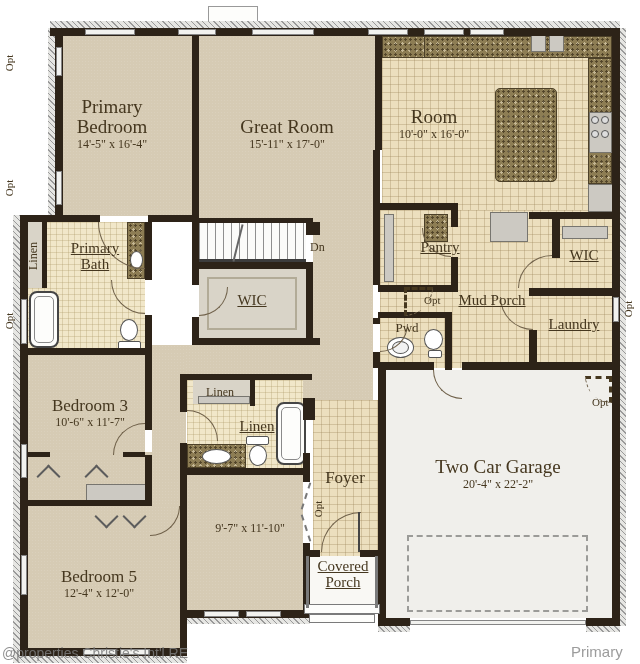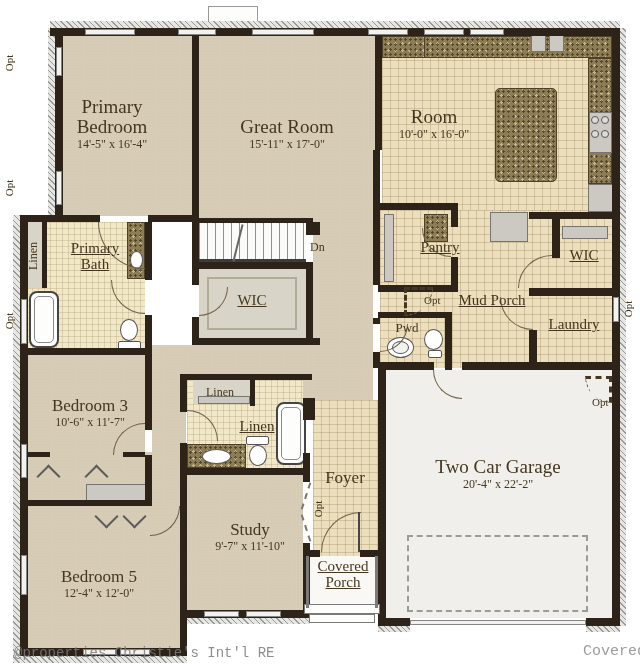--- a/index.html
+++ b/index.html
@@ -39,21 +39,21 @@
   .gdash{position:absolute;border:2px dashed #9b9b98;box-sizing:border-box;}
   .wicshelf{position:absolute;border:2px solid #b2ab97;box-sizing:border-box;}
   .lbl{position:absolute;text-align:center;line-height:1.05;}
   .lbl .n{font-size:19px;}
   .lbl .d{font-size:12px;margin-top:1px;}
   .md .n{font-size:17px;}
   .sm .n{font-size:15px;text-decoration:underline;}
   .xs .n{font-size:13px;}
   .tag{position:absolute;font-size:11px;color:#45371f;white-space:nowrap;}
   .rot{transform:translate(-50%,-50%) rotate(-90deg);}
-  .wm{position:absolute;font-family:Liberation Mono, monospace;white-space:nowrap;margin-left:12px;}
+  .wm{position:absolute;font-family:Liberation Sans, sans-serif;white-space:nowrap;}
   .leaf{position:absolute;background:#454545;}
   .brk{position:absolute;width:2px;height:38px;background:#666;transform:rotate(14deg);}
 </style>
 </head>
 <body>
 
 <div class="plan">
 
   <i class="white" style="left:208px;top:6px;width:50px;height:26px;border-color:#999;"></i>
 
@@ -271,21 +271,20 @@
   </div>
   <div class="lbl md" style="left:30px;top:397px;width:120px;">
     <div class="n">Bedroom 3</div>
     <div class="d">10'-6" x 11'-7"</div>
   </div>
   <div class="lbl sm" style="left:227px;top:419px;width:60px;">
     <div class="n">Linen</div>
   </div>
   <div class="tag" style="left:206px;top:385px;font-size:12px;">Linen</div>
   <div class="lbl md" style="left:195px;top:521px;width:110px;">
-    <div class="n">Study</div>
     <div class="d">9'-7" x 11'-10"</div>
   </div>
   <div class="lbl md" style="left:305px;top:469px;width:80px;">
     <div class="n">Foyer</div>
   </div>
   <div class="lbl sm" style="left:304px;top:559px;width:78px;">
     <div class="n">Covered Porch</div>
   </div>
   <div class="lbl" style="left:408px;top:457px;width:180px;">
     <div class="n">Two Car Garage</div>
@@ -300,15 +299,15 @@
   <div class="tag rot" style="left:33px;top:256px;font-size:12px;">Linen</div>
   <div class="tag rot" style="left:9px;top:63px;">Opt</div>
   <div class="tag rot" style="left:9px;top:188px;">Opt</div>
   <div class="tag rot" style="left:9px;top:321px;">Opt</div>
   <div class="tag rot" style="left:628px;top:309px;">Opt</div>
   <div class="tag rot" style="left:318px;top:509px;">Opt</div>
   <div class="tag" style="left:424px;top:294px;">Opt</div>
   <div class="tag" style="left:592px;top:396px;">Opt</div>
 
   <div class="wm" style="left:2px;top:645px;font-size:14px;color:rgba(122,122,122,0.85);">@properties Christie's Int'l RE</div>
-  <div class="wm" style="left:571px;top:643px;font-size:15px;color:#9c9c9c;">Covered</div>
+  <div class="wm" style="left:571px;top:643px;font-size:15px;color:#9c9c9c;">Primary</div>
 
 </div>
 
 </body></html>

